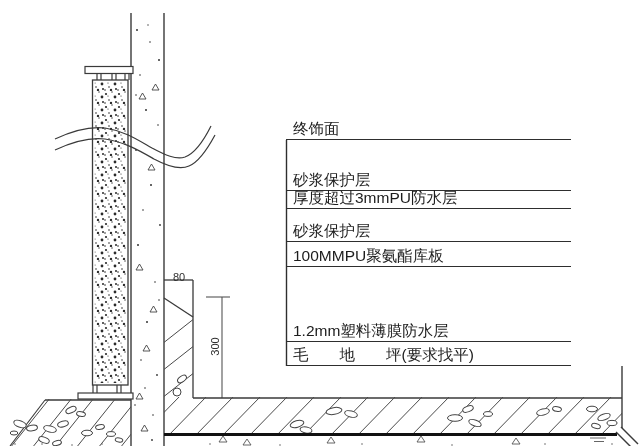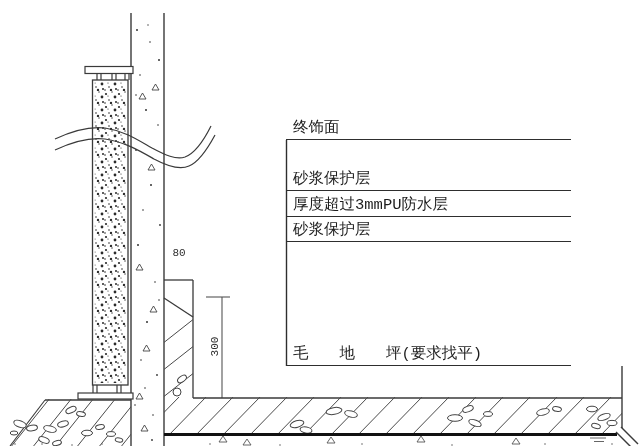--- a/index.html
+++ b/index.html
@@ -1,29 +1,29 @@
 <!DOCTYPE html>
 <html><head>
 <meta charset="utf-8">
 <style>
   html,body{margin:0;padding:0;background:#fff;}
   .stage{
     position:relative;width:640px;height:446px;background:#ffffff;overflow:hidden;
-    font-family:Liberation Mono, monospace;
+    font-family:Liberation Sans, sans-serif;
   }
   .stage svg{position:absolute;left:0;top:0;}
   .legend-row{
     position:absolute;left:286px;width:285px;height:25px;box-sizing:border-box;
     border-bottom:1.4px solid #2e2e2e;display:flex;align-items:flex-end;
     padding:0 0 3px 7px;font-size:15.5px;color:#1d1d1d;white-space:nowrap;line-height:1;
   }
   .legend-row.first{border-bottom-color:#2e2e2e;}
   .dim-label{position:absolute;font-size:11px;color:#2f2f2f;text-align:center;line-height:1;}
   .dim-300{left:196px;top:341px;width:38px;transform:rotate(-90deg);transform-origin:center;}
-  .dim-80{left:163px;top:248px;width:32px;}
+  .dim-80{left:163px;top:272px;width:32px;}
 </style>
 </head>
 <body>
 
 <div class="stage">
 
   <svg width="640" height="446" viewBox="0 0 640 446">
     <defs>
       <pattern id="speckle" width="13" height="13" patternUnits="userSpaceOnUse">
         <circle cx="2" cy="3" r="1.1" fill="#2a2a2a"></circle>
@@ -231,26 +231,32 @@
 
     <line x1="286.5" y1="140" x2="286.5" y2="366" stroke="#2e2e2e" stroke-width="1.4"></line>
   </svg>
 
   <div class="legend-row first" style="top:115px">
     <span>终饰面</span>
   </div>
   <div class="legend-row" style="top:166px">
     <span>砂浆保护层</span>
   </div>
-  <div class="legend-row" style="top:192px">
+  <div class="legend-row" style="top:184px">
     <span>厚度超过3mmPU防水层</span>
   </div>
   <div class="legend-row" style="top:217px">
     <span>砂浆保护层</span>
   </div>
+  <div class="legend-row" style="top:242px">
+    <span>100MMPU聚氨酯库板</span>
+  </div>
+  <div class="legend-row" style="top:317px">
+    <span>1.2mm塑料薄膜防水层</span>
+  </div>
   <div class="legend-row" style="top:341px">
     <span>毛　　地　　坪(要求找平)</span>
   </div>
 
   <div class="dim-label dim-80">80</div>
   <div class="dim-label dim-300">300</div>
 
 </div>
 
 </body></html>

